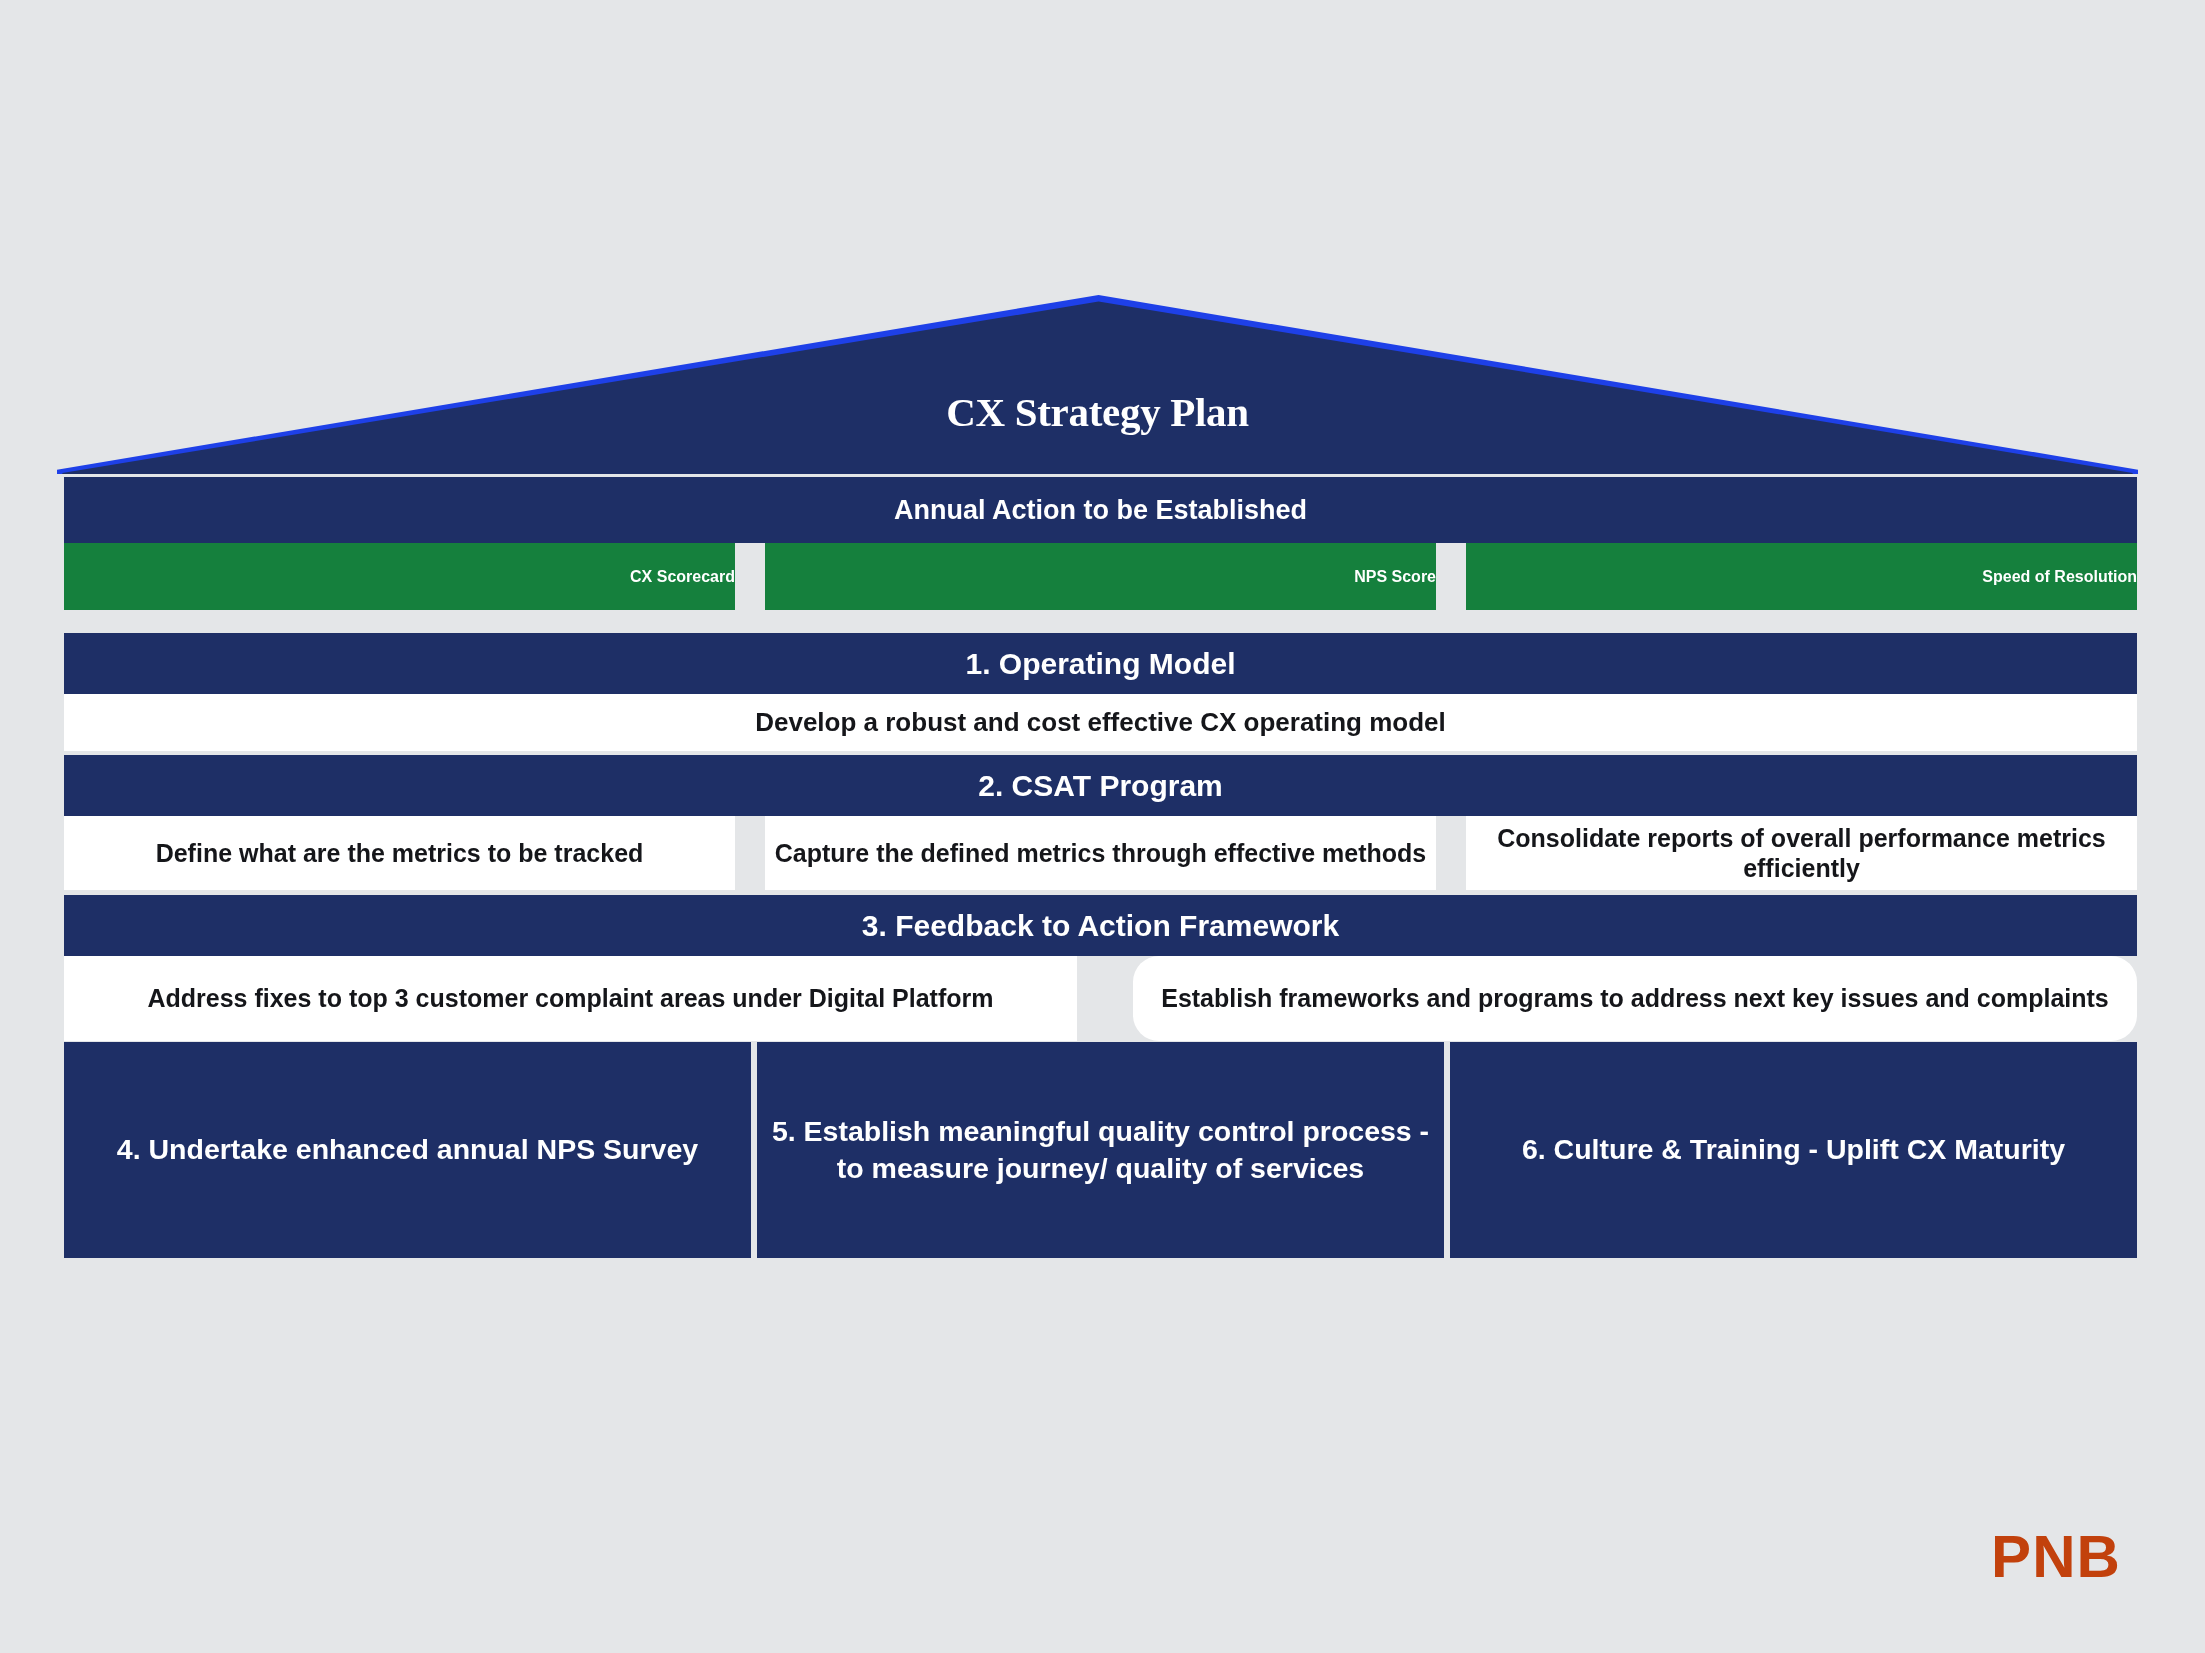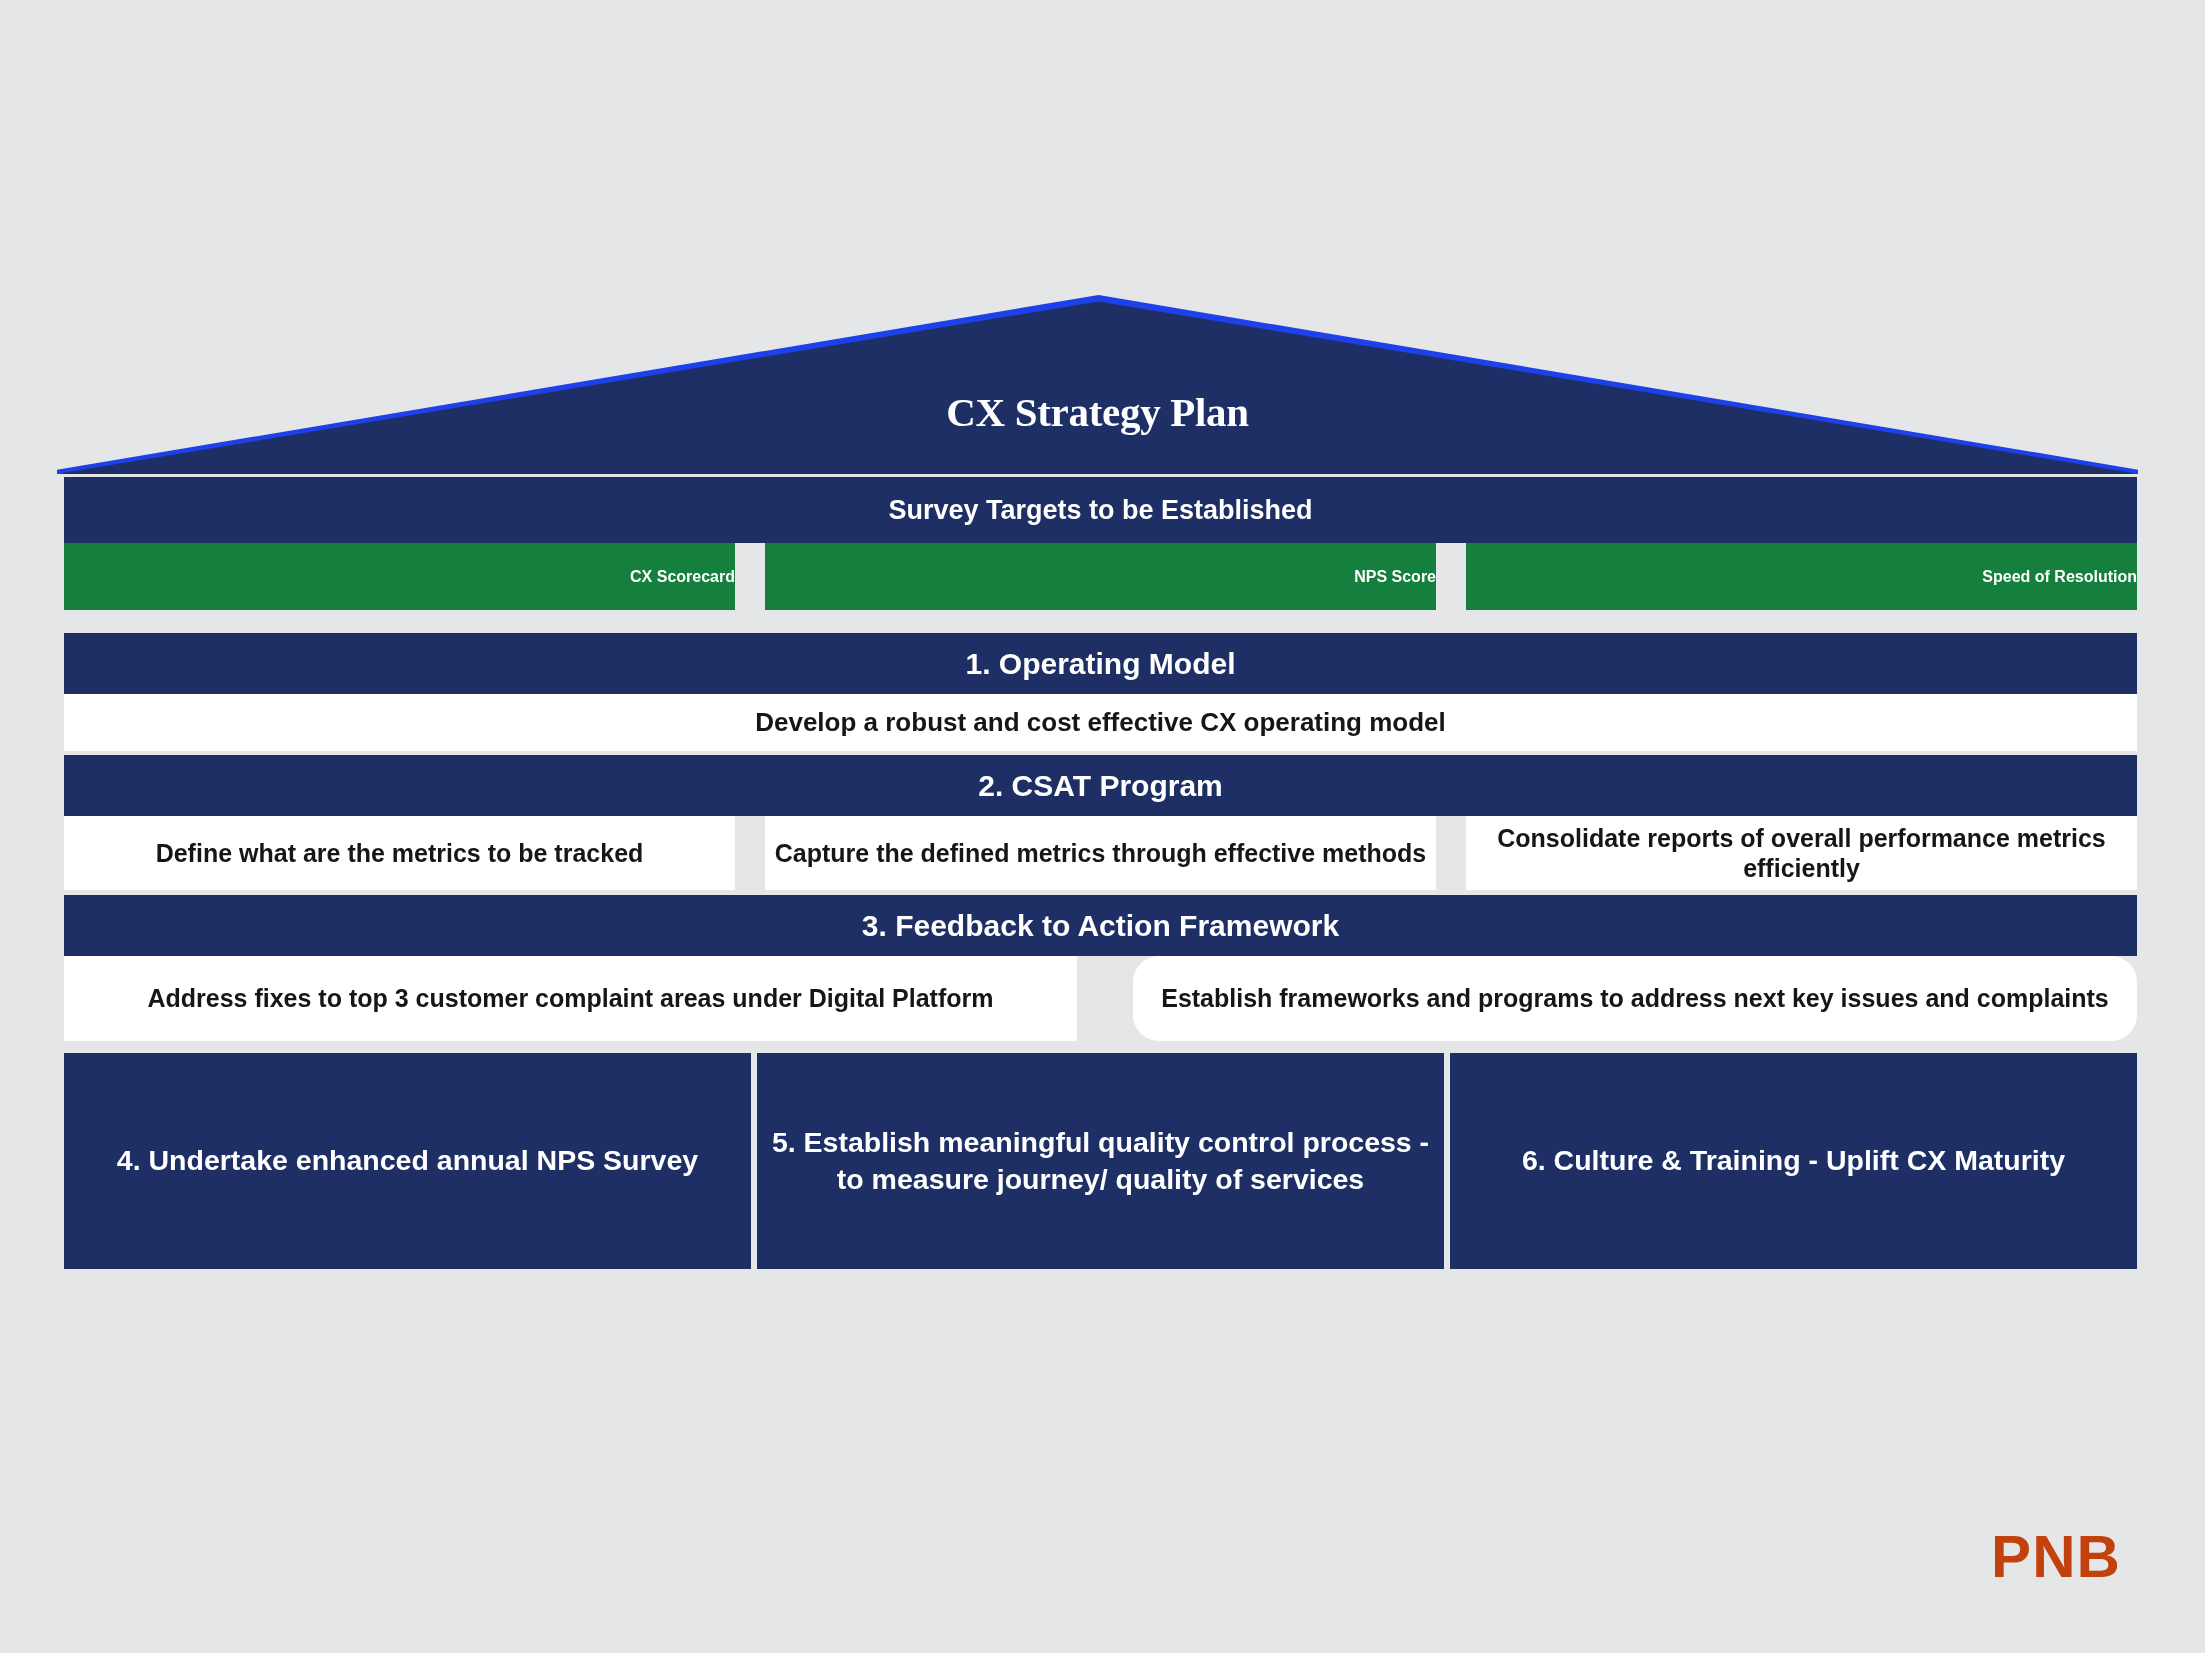--- a/index.html
+++ b/index.html
@@ -149,21 +149,21 @@
     padding: 0 9.7px;
     box-sizing: border-box;
   }
   .two-cell.left  { width: 1023px; }
   .two-cell.right { width: 1014px; border-radius: 26px; }
 
   
   .pillar-row {
     display: flex;
     gap: 6px;
-    margin-top: 12px;
+    margin-top: 1px;
   }
   .pillar {
     flex: 1;
     background: #1e2f66;
     color: #ffffff;
     height: 216px;
     display: flex;
     align-items: center;
     justify-content: center;
     text-align: center;
@@ -195,21 +195,21 @@
   <div class="roof-wrap">
     <svg viewBox="0 0 3866 332" preserveAspectRatio="none">
       <polygon points="1935,0 3866,324 3866,332 0,332 0,324" fill="#1e40e8"></polygon>
       <polygon points="1935,12 3856,330 3856,332 10,332 10,330" fill="#1e2f66"></polygon>
     </svg>
     <div class="roof-title">CX Strategy Plan</div>
   </div>
 
   <div class="body-col">
 
-    <div class="band-navy annual-band">Survey Targets to be Established</div>
+    <div class="band-navy annual-band">Annual Action to be Established</div>
 
     <div class="kpi-row">
       <div class="kpi-box">CX Scorecard</div>
       <div class="kpi-box">NPS Score</div>
       <div class="kpi-box">Speed of Resolution</div>
     </div>
 
     <div class="gap-43"></div>
 
     <div class="band-navy sec-head">1. Operating Model</div>

